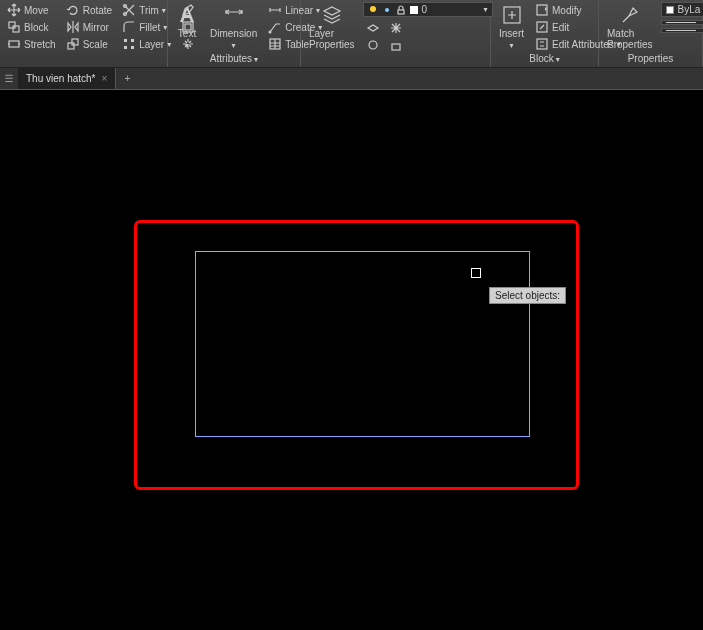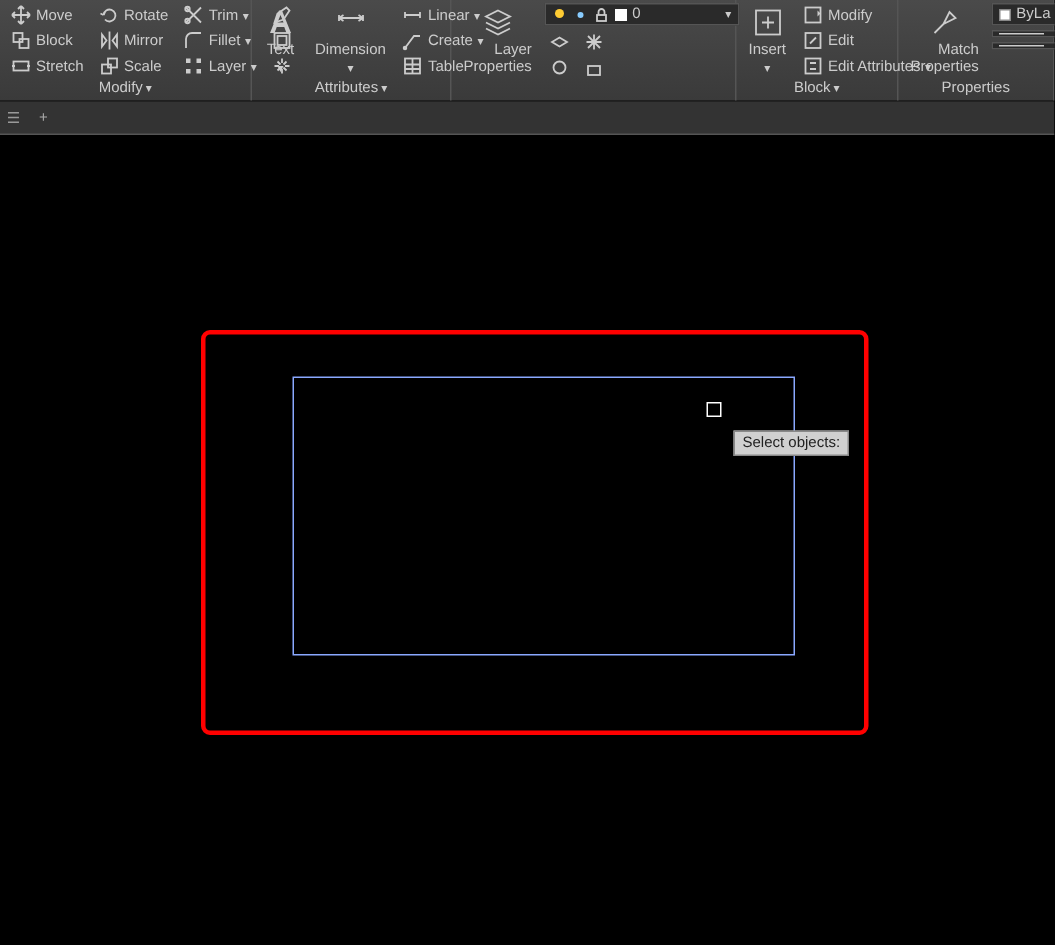--- a/index.html
+++ b/index.html
@@ -61,21 +61,21 @@
 .big {
   display: flex;
   flex-direction: column;
   align-items: center;
   padding: 2px 4px;
   cursor: pointer;
   gap: 2px;
 }
 .big .ico { width: 22px; height: 22px; }
 .big .ico svg { width: 22px; height: 22px; }
-.big-label { font-size: 10px; text-align: right; line-height: 11px; }
+.big-label { font-size: 10px; text-align: left; line-height: 11px; }
 .layer-row {
   display: flex;
   align-items: center;
   gap: 4px;
   background: #2a2a2a;
   border: 1px solid #555;
   padding: 1px 4px;
   width: 130px;
   margin-bottom: 2px;
 }
@@ -263,21 +263,20 @@
           </div>
         <div class="btn">
             <span class="ico">
               <svg viewBox="0 0 14 14">
                 <path class="stroke-c" d="M7 2v3M7 9v3M2 7h3M9 7h3M4 4l2 2M10 10l-2-2M4 10l2-2M10 4l-2 2"></path>
               </svg>
             </span>
           </div>
       </div>
     </div>
-    <div class="panel-footer"><span>Modify</span><span class="arrow">▾</span></div>
   </div>
 
   <div class="panel" style="width:133px">
     <div class="panel-body">
       <div class="big">
         <span class="ico">
             <svg viewBox="0 0 22 22">
               <path class="fill-c" d="M4 18L10 3h2l6 15h-3l-1.5-4h-5L7 18H4zm5-7h4l-2-5-2 5z"></path>
             </svg>
           </span>
@@ -469,20 +468,24 @@
           <span style="height:1px;width:30px;background:#ccc"></span>
         </div>
       </div>
     </div>
     <div class="panel-footer"><span>Properties</span></div>
   </div>
 </div>
 
 <div class="tabstrip">
   <div class="tab-start">☰</div>
+  <div class="tab active">
+    <span>Thu vien hatch*</span>
+    <span class="x">×</span>
+  </div>
   <div class="tab-plus">+</div>
 </div>
 
 <div class="canvas">
   <div class="red-rect" style="left:134px;top:130px;width:445px;height:270px"></div>
   <div class="blue-rect" style="left:195px;top:161px;width:335px;height:186px"></div>
   <div class="cursor-box" style="left:471px;top:178px"></div>
   <div class="tooltip" style="left:489px;top:197px">Select objects:</div>
 </div>
 

